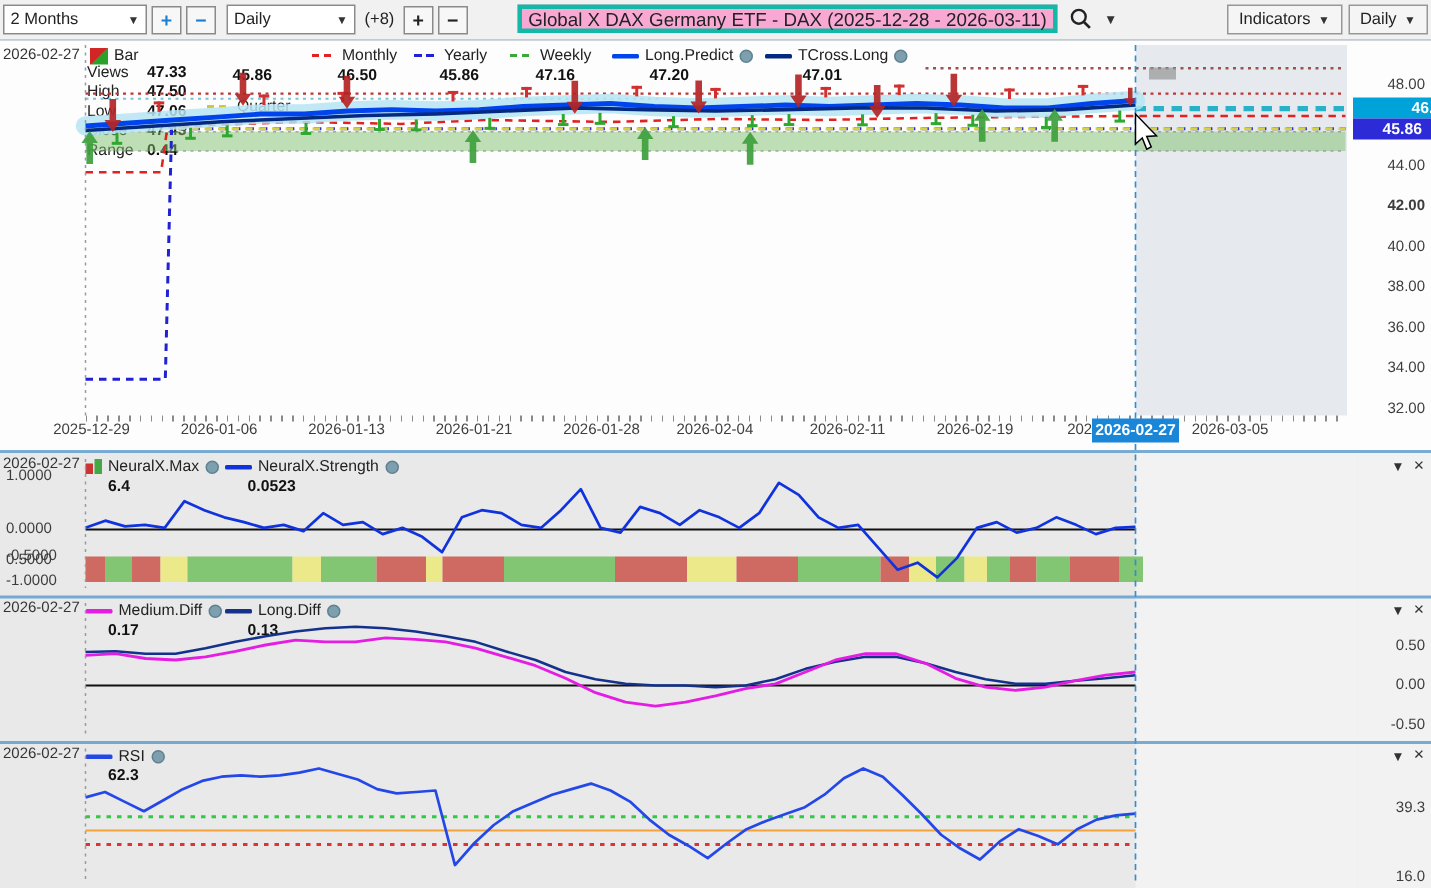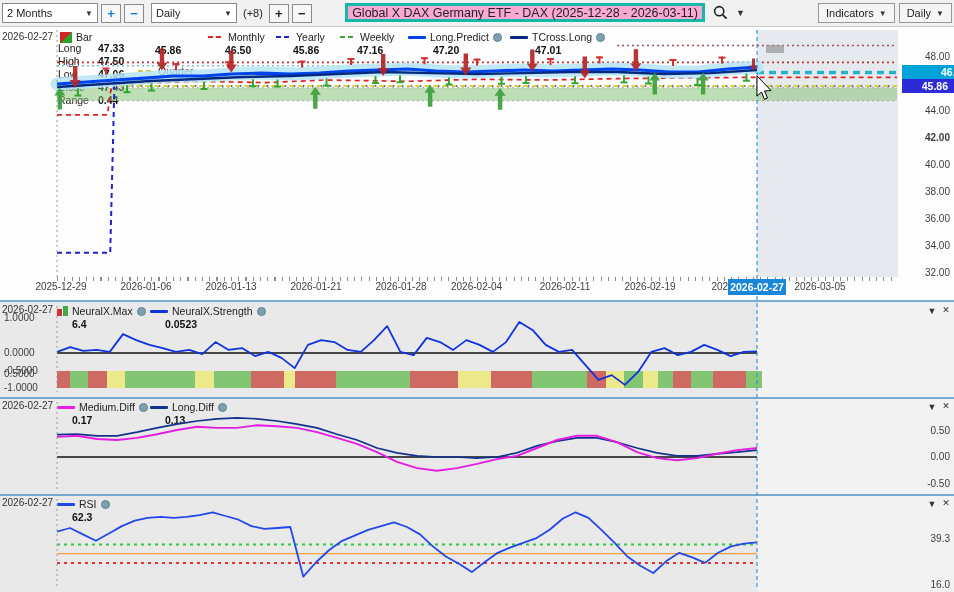--- a/index.html
+++ b/index.html
@@ -216,21 +216,21 @@
         <span class="leg-label">Long.Predict</span>
         <span class="dot"></span>
       </div>
       <div class="lbl val" style="left: 433px; top: 44px;">47.20</div>
       <div class="leg-row" style="left: 510px; top: 31px;">
         <span class="icon-line" style="background: rgb(3, 42, 128);"></span>
         <span class="leg-label">TCross.Long</span>
         <span class="dot"></span>
       </div>
       <div class="lbl val" style="left: 535px; top: 44px;">47.01</div>
-      <div class="lbl" style="left: 58px; top: 42px;">Long</div>
+      <div class="lbl" style="left: 58px; top: 42px;">Views</div>
       <div class="lbl val" style="left: 98px; top: 42px;">47.33</div>
       <div class="lbl" style="left: 58px; top: 55px;">High</div>
       <div class="lbl val" style="left: 98px; top: 55px;">47.50</div>
       <div class="lbl" style="left: 58px; top: 68px;">Low</div>
       <div class="lbl val" style="left: 98px; top: 68px;">47.06</div>
       <div class="lbl" style="left: 58px; top: 81px;">Close</div>
       <div class="lbl val" style="left: 98px; top: 81px;">47.43</div>
       <div class="lbl" style="left: 58px; top: 94px;">Range</div>
       <div class="lbl val" style="left: 98px; top: 94px;">0.44</div>
       <div class="lbl axis r" style="left: 904px; top: 51px; width: 46px;">48.00</div>

